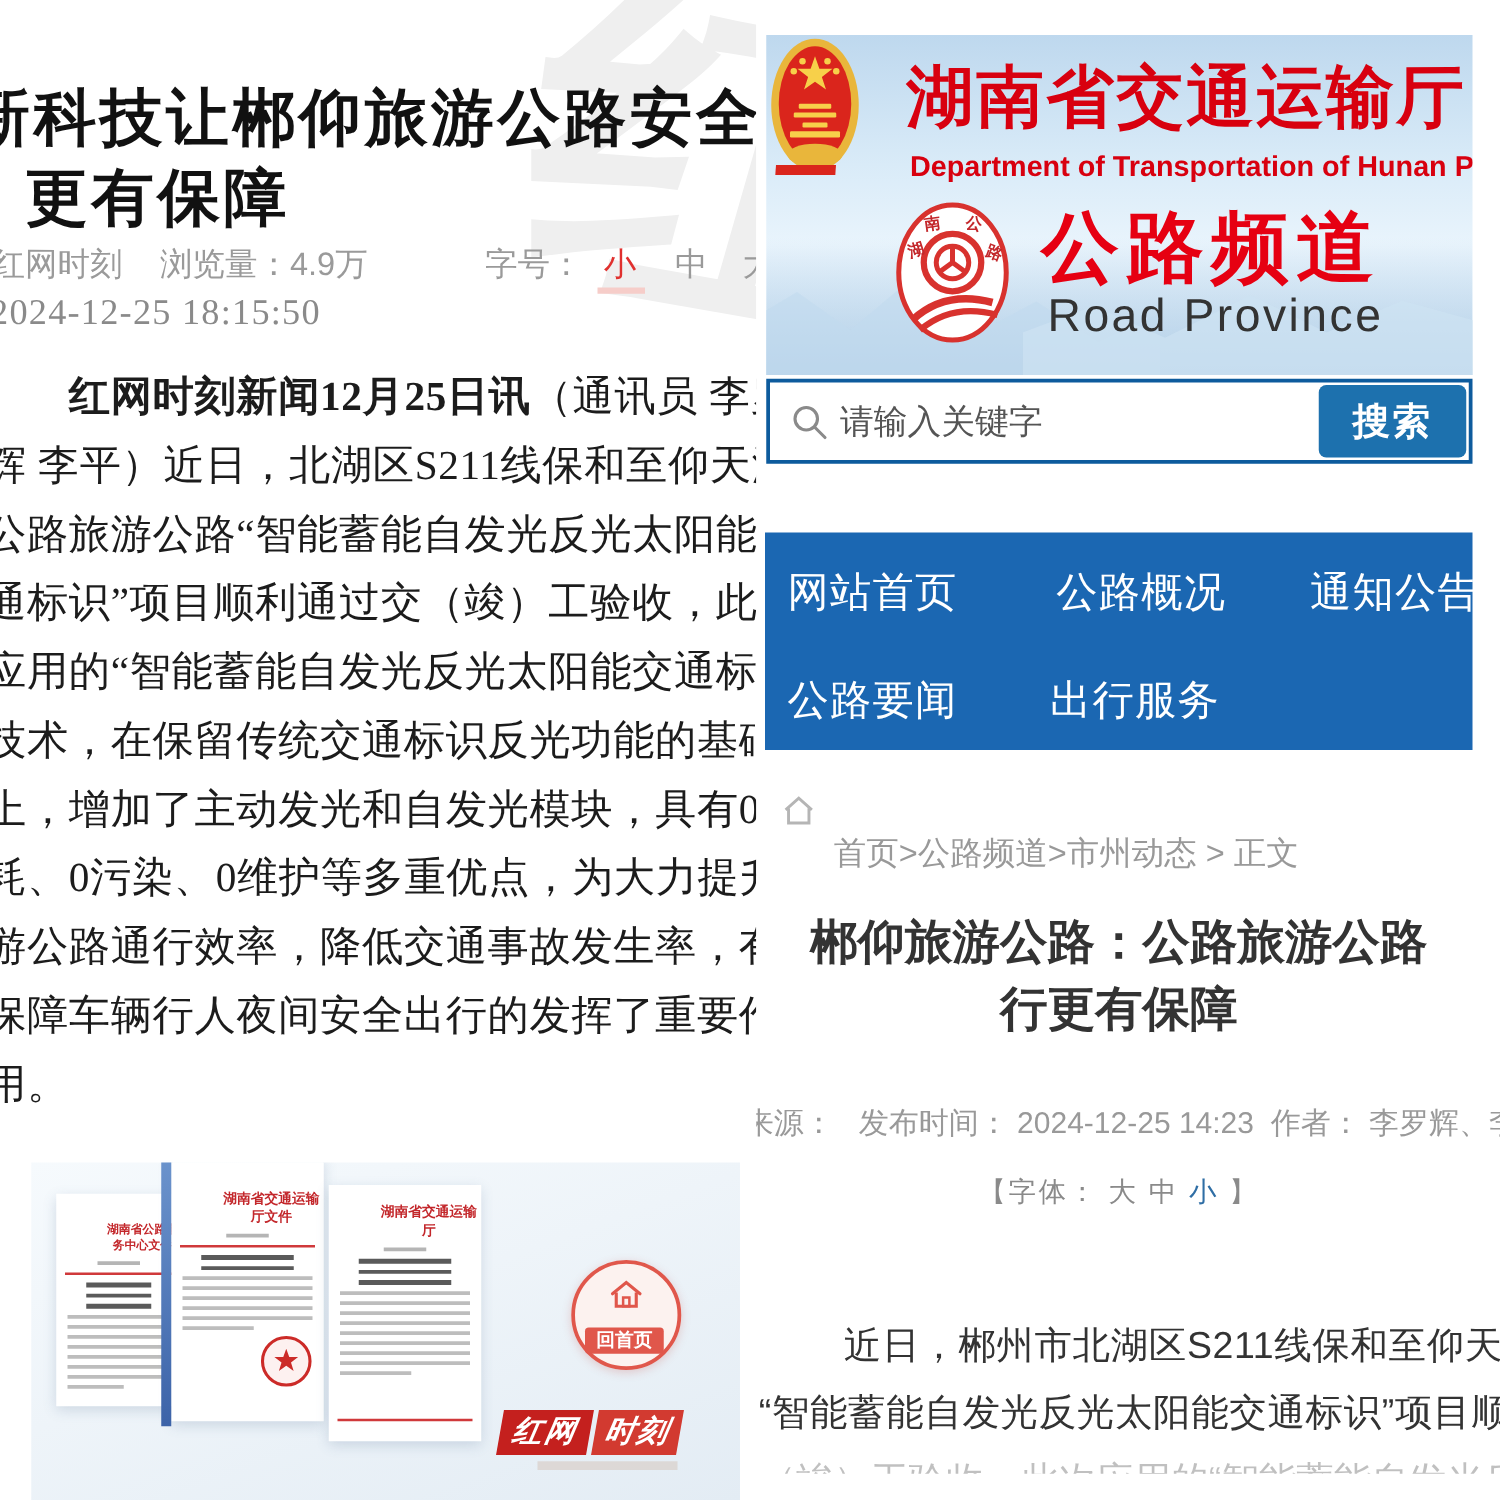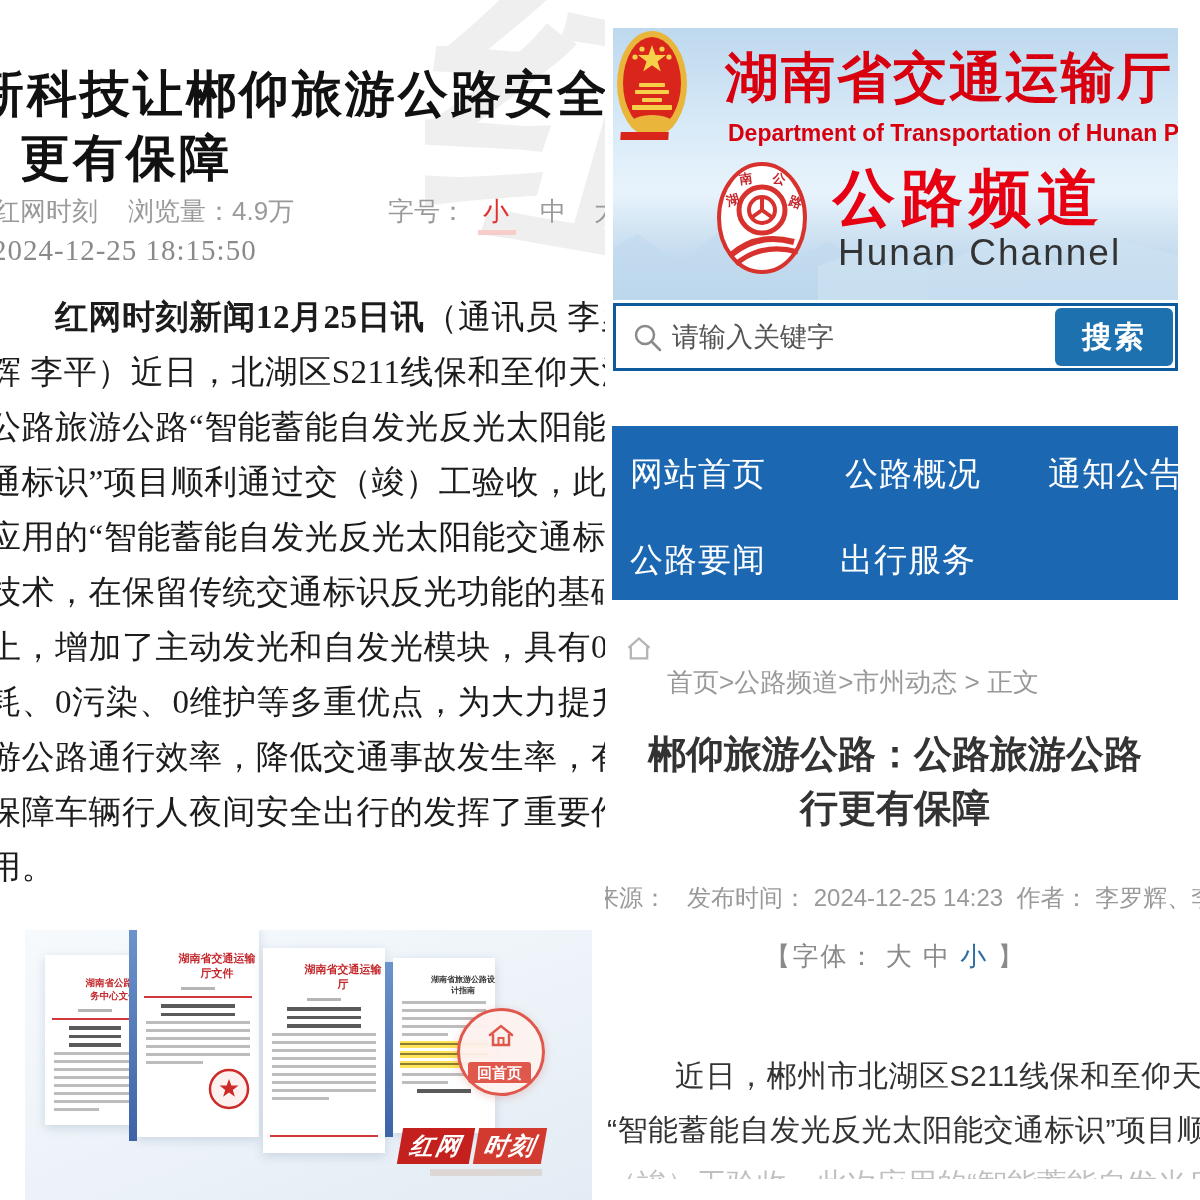--- a/index.html
+++ b/index.html
@@ -92,21 +92,21 @@
   .nav-item:nth-child(5){left:228px;top:112px;}
   .nav-item:nth-child(6){left:436px;top:112px;}
   .r-breadcrumb{position:absolute;left:8px;top:633px;width:565px;height:36px;}
   .r-breadcrumb svg{position:absolute;left:12px;top:2px;}
   .bc-text{position:absolute;left:54px;top:3px;font-size:26px;color:#999;white-space:nowrap;margin-top:29px;}
   .r-article{position:absolute;left:8px;top:700px;width:564px;}
   .ra-title{position:absolute;left:0;top:27px;width:100%;text-align:center;font-weight:bold;color:#333;
             font-size:38px;line-height:54px;}
   .ra-title div{white-space:nowrap;}
   .ra-meta{position:absolute;left:-18px;top:182px;width:600px;text-align:center;font-size:24px;color:#999;white-space:nowrap;}
-  .ra-fontrow{position:absolute;left:0;top:239px;width:100%;text-align:center;font-size:26px;color:#8a8a8a;letter-spacing:2px;}
+  .ra-fontrow{position:absolute;left:0;top:239px;width:100%;text-align:center;font-size:22px;color:#8a8a8a;letter-spacing:2px;}
   .ra-fontrow .fsmall{color:#2f6ea5;}
   .ra-body{position:absolute;left:0;top:0;width:100%;font-size:30px;color:#333;}
   .rb-line{position:absolute;white-space:nowrap;letter-spacing:0.5px;}
   .rb-1{left:0;top:356px;text-indent:62px;}
   .rb-2{left:-6px;top:410px;}
   .rb-partial{position:absolute;left:-6px;top:464px;height:15px;overflow:hidden;opacity:.3;white-space:nowrap;}
 </style>
 </head>
 <body>
 
@@ -204,43 +204,20 @@
             <div class="bar"></div>
             <div class="bar"></div>
             <div class="bar"></div>
             <div class="bar"></div>
             <div class="bar"></div>
             <div class="bar"></div>
             <div class="bar"></div>
             <div class="bar"></div>
           </div>
         <div class="doc3-redline"></div>
-      </div>
-      <div class="doc" style="left:368px;top:28px;width:102px;height:175px;">
-        <div class="spineL"></div>
-        <div class="dt" style="font-size:8px;color:#333;padding-top:16px;">湖南省旅游公路设计指南</div>
-        <div class="bars">
-            <div class="bar"></div>
-            <div class="bar"></div>
-            <div class="bar"></div>
-            <div class="bar"></div>
-            <div class="bar"></div>
-          </div>
-        <div class="hl-bars">
-            <div class="bar"></div>
-            <div class="bar"></div>
-            <div class="bar"></div>
-          </div>
-        <div class="bars">
-            <div class="bar"></div>
-            <div class="bar"></div>
-          </div>
-        <div class="dkbars">
-            <div class="bar"></div>
-          </div>
       </div>
 
       <div class="home-btn">
         <svg width="28" height="26" viewBox="0 0 28 26">
           <path d="M3 12 L14 3 L25 12" fill="none" stroke="#e0574b" stroke-width="2.5" stroke-linecap="round"></path>
           <path d="M6 11 V22 H22 V11" fill="none" stroke="#e0574b" stroke-width="2.5"></path>
           <rect x="11.5" y="15" width="5" height="7" fill="none" stroke="#e0574b" stroke-width="2"></rect>
         </svg>
         <div class="hb-label">回首页</div>
       </div>
@@ -286,21 +263,21 @@
         <circle cx="46" cy="50" r="13" fill="none" stroke="#d8322e" stroke-width="4"></circle>
         <path d="M46 37 L46 50 L35 58 M46 50 L57 58" stroke="#d8322e" stroke-width="4" fill="none"></path>
         <path d="M14 96 Q40 72 78 82" stroke="#d8322e" stroke-width="6" fill="none"></path>
         <path d="M20 104 Q46 82 82 92" stroke="#d8322e" stroke-width="5" fill="none"></path>
         <text x="12" y="46" font-size="13" fill="#c3272b" transform="rotate(-18 12 46)" font-weight="bold">湖</text>
         <text x="24" y="24" font-size="13" fill="#c3272b" transform="rotate(-8 24 24)" font-weight="bold">南</text>
         <text x="56" y="22" font-size="13" fill="#c3272b" transform="rotate(10 56 22)" font-weight="bold">公</text>
         <text x="72" y="44" font-size="13" fill="#c3272b" transform="rotate(20 72 44)" font-weight="bold">路</text>
       </svg>
       <div class="chan-cn">公路频道</div>
-      <div class="chan-en">Hunan Channel</div>
+      <div class="chan-en">Road Province</div>
     </div>
 
     <div class="r-search">
       <svg class="mag" width="32" height="32" viewBox="0 0 32 32">
         <circle cx="13" cy="13" r="9" fill="none" stroke="#8a8a8a" stroke-width="2.5"></circle>
         <line x1="20" y1="20" x2="28" y2="28" stroke="#8a8a8a" stroke-width="2.5" stroke-linecap="round"></line>
       </svg>
       <input type="text" placeholder="请输入关键字" style="">
       <button class="search-btn">搜索</button>
     </div>

